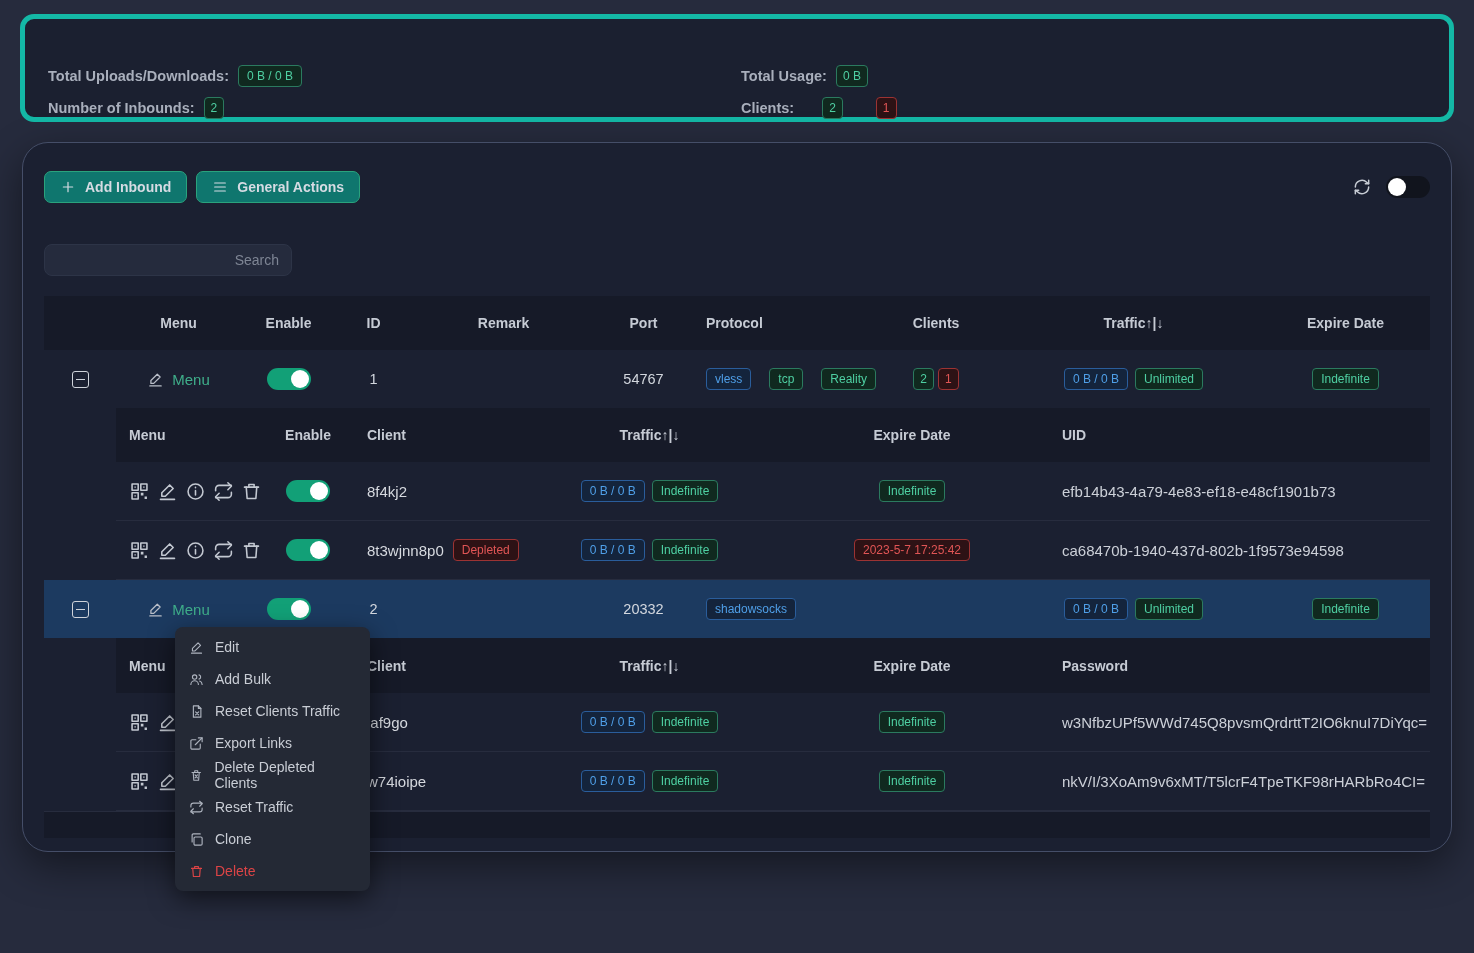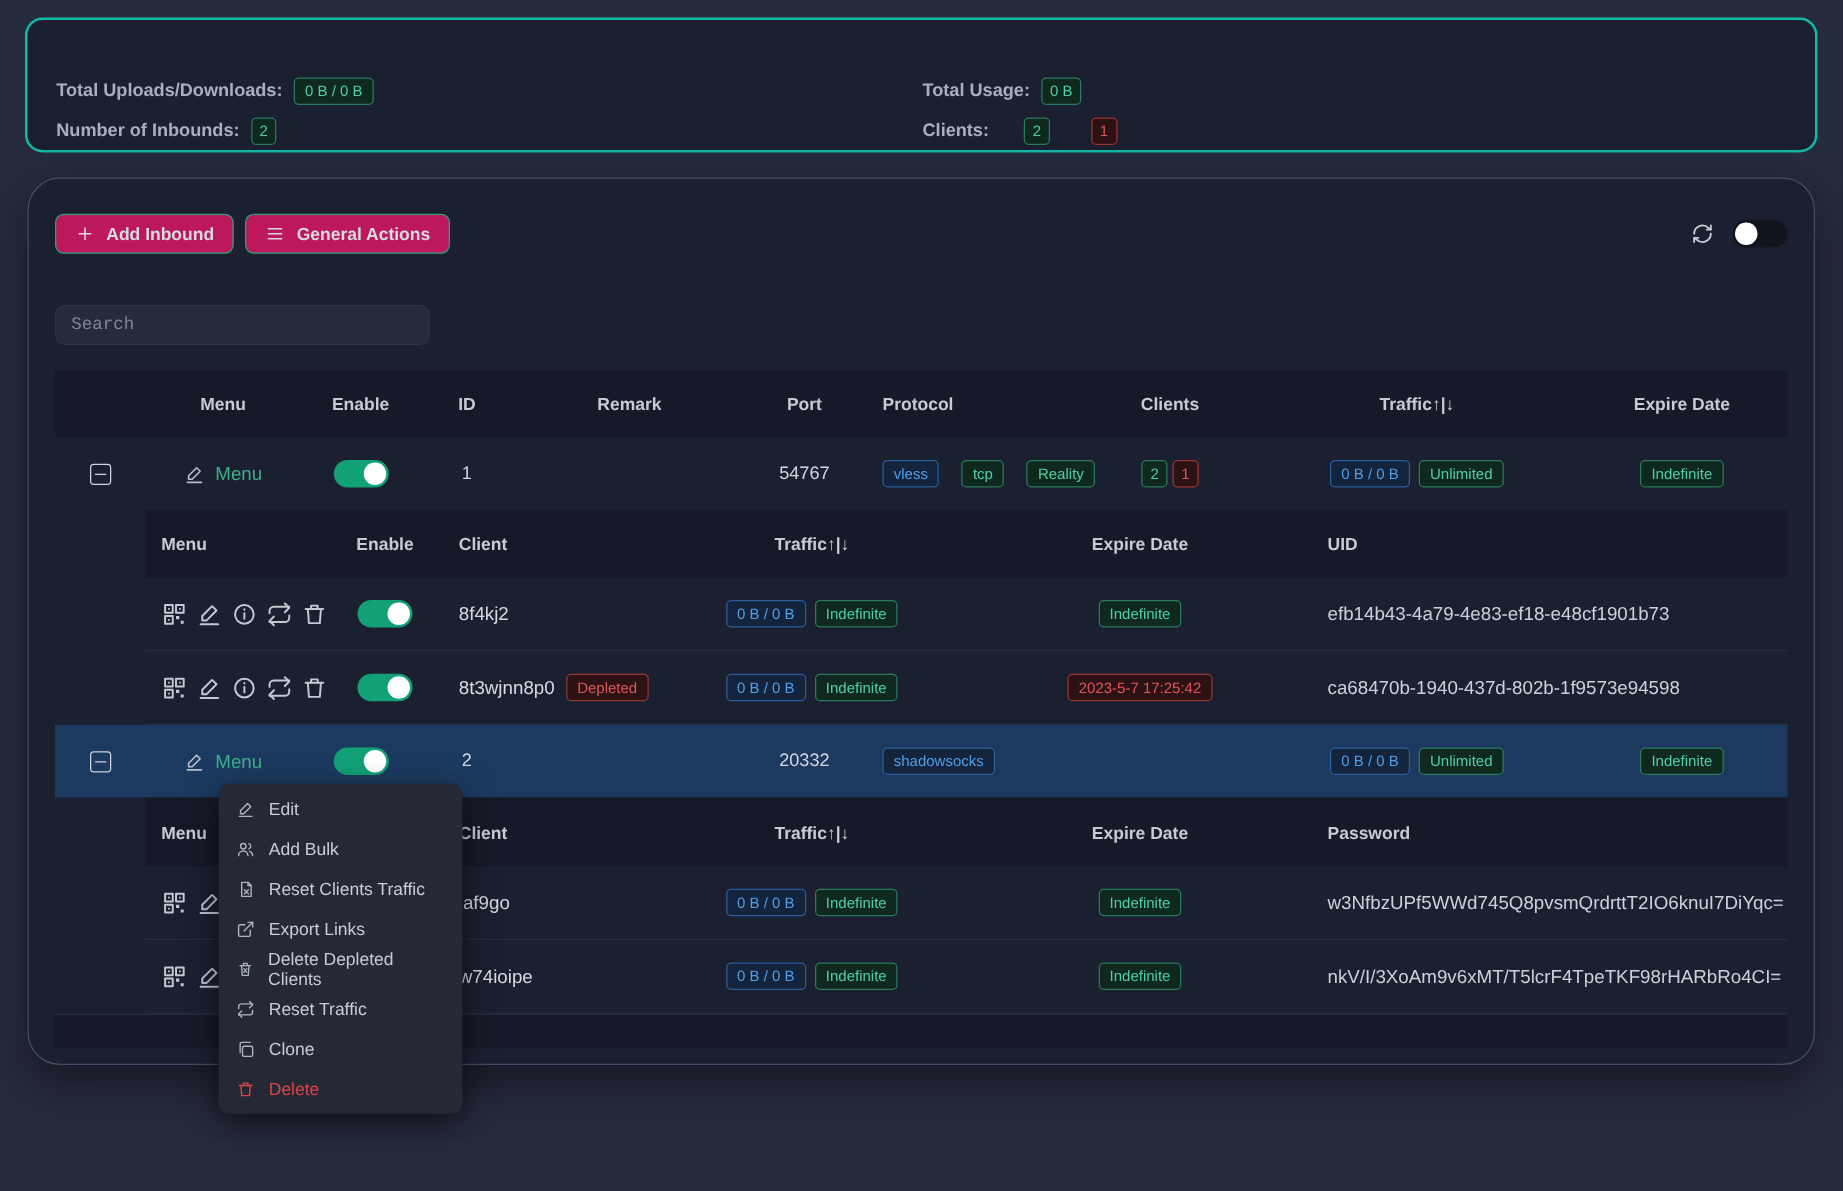--- a/index.html
+++ b/index.html
@@ -11,21 +11,21 @@
     color:#d3d7de;
     -webkit-font-smoothing:antialiased;
   }
   .ic { width:20px; height:20px; fill:none; stroke:currentColor; stroke-width:1.8; stroke-linecap:round; stroke-linejoin:round; display:block; }
   .ic.sm { width:15px; height:15px; }
   .ic.xs { width:16px; height:16px; }
 
   
   .stats-card {
     position:absolute; left:20px; top:14px; width:1434px; height:108px;
-    background:#1b2030; border:2px solid #14b8a6; border-radius:14px;
+    background:#1b2030; border:5px solid #14b8a6; border-radius:14px;
   }
   .stat-line { position:absolute; display:flex; align-items:center; gap:9px; height:22px; }
   .stat-label { color:#a9afbc; font-size:14.5px; font-weight:bold; }
 
   .tag {
     display:inline-flex; align-items:center; font-size:12px; line-height:18px;
     padding:1px 8px; border-radius:4px; border:1px solid; white-space:nowrap;
   }
   .tag.green { color:#4ecfa2; border-color:#2b7a5f; background:#10291f; }
   .tag.blue  { color:#4f9fe8; border-color:#2a5d9b; background:#14243c; }
@@ -34,36 +34,37 @@
 
   
   .main-panel {
     position:absolute; left:22px; top:142px; width:1430px; height:710px;
     background:#1b2031; border:1px solid #454e68; border-radius:26px;
     box-shadow:0 14px 40px rgba(0,0,0,.45);
   }
   .toolbar { position:absolute; left:21px; right:21px; top:28px; height:32px; display:flex; align-items:center; }
   .btn {
     height:32px; padding:0 15px; display:inline-flex; align-items:center; gap:9px;
-    background:#be185d; border:1px solid #2aa37d; border-radius:7px;
+    background:#0f766e; border:1px solid #2aa37d; border-radius:7px;
     color:#d6dbe3; font-size:14px; font-weight:bold; cursor:pointer;
   }
   .btn + .btn { margin-left:9px; }
   .toolbar-right { margin-left:auto; display:flex; align-items:center; gap:14px; color:#c7ccd4; }
 
   .switch { width:44px; height:22px; border-radius:11px; background:#12a077; position:relative; flex:none; cursor:pointer; }
   .switch::after { content:''; position:absolute; width:18px; height:18px; border-radius:50%; background:#fff; top:2px; right:2px; }
   .switch.off { background:#11141d; }
   .switch.off::after { right:auto; left:2px; }
 
   .search-input {
-    position:absolute; left:21px; top:101px; width:300px; height:32px;
+    position:absolute; left:21px; top:101px; width:248px; height:32px;
     background:#252b3d; border:1px solid #2d3447; border-radius:8px;
     color:#cfd3db; font-size:14px; padding:0 12px; outline:none;
-    font-family:Liberation Mono, monospace;
+    font-family:Liberation Sans, sans-serif;
+    text-align:right;
   }
   .search-input::placeholder { color:#7e8594; }
 
   
   .table { position:absolute; left:21px; right:21px; top:153px; height:542px; }
   .grid-main { display:grid; grid-template-columns:72px 125px 95px 75px 185px 95px 175px 140px 255px 1fr; align-items:center; }
   .thead { height:54px; background:#161a28; color:#c6cbd4; font-weight:bold; font-size:14px; }
   .thead > div { justify-self:center; }
   .thead > .al { justify-self:start; padding-left:15px; }
   .inbound-row { height:58px; font-size:14.5px; }

